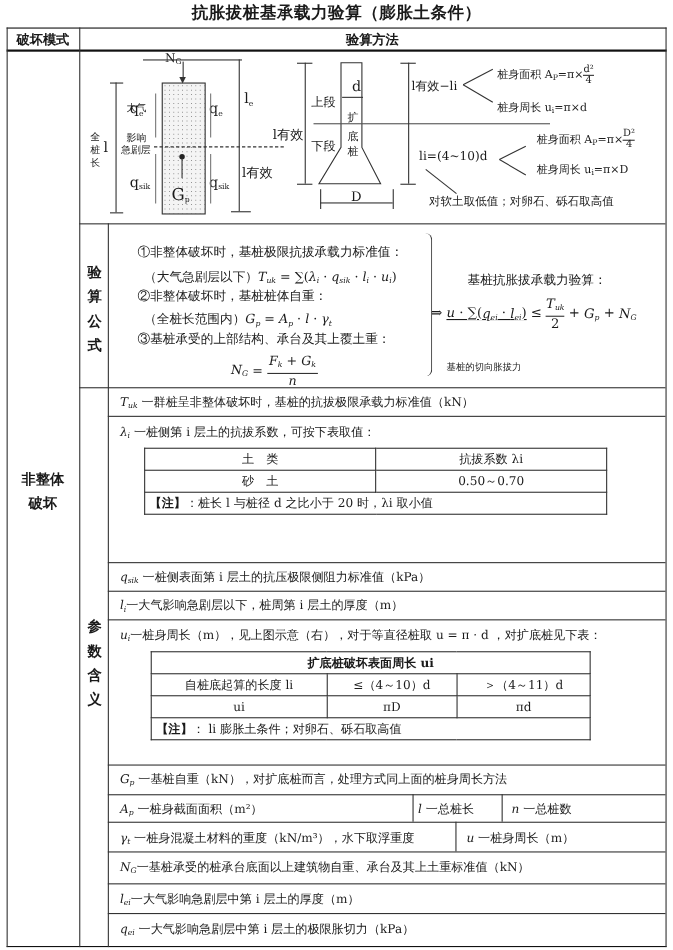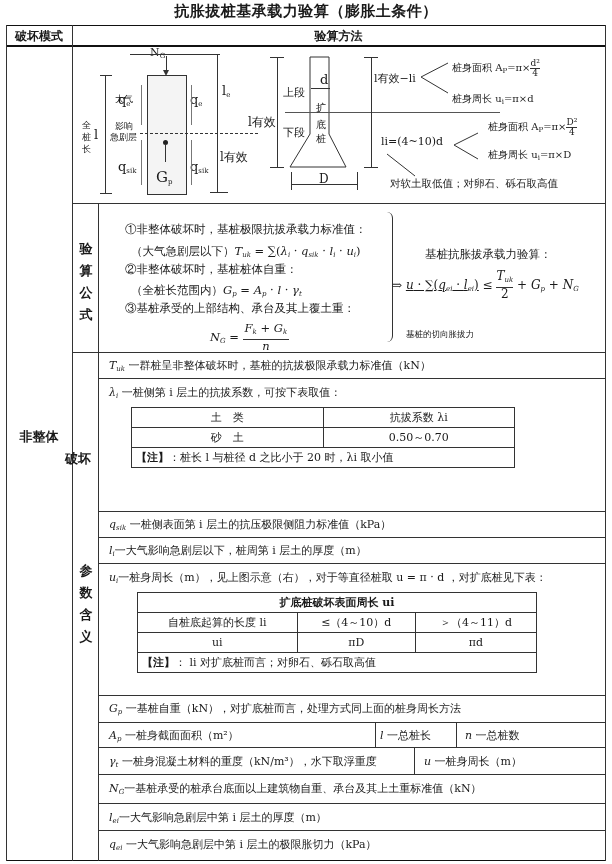--- a/index.html
+++ b/index.html
@@ -30,21 +30,21 @@
 <div class="hline thick" style="left:6px;top:45px;width:600px;height:2px;"></div>
 <div class="hline thick" style="left:6px;top:860px;width:600px;"></div>
 <div class="vline" style="left:6px;top:25px;height:836px;"></div>
 <div class="vline" style="left:605px;top:25px;height:836px;"></div>
 <div class="vline" style="left:72px;top:25px;height:836px;"></div>
 
 <div class="t b ctr" style="left:6px;top:29px;width:66px;font-size:12px;">破坏模式</div>
 <div class="t b ctr" style="left:72px;top:29px;width:533px;font-size:12px;">验算方法</div>
 
 <div class="t b ctr" style="left:6px;top:430px;width:66px;font-size:13px;">非整体</div>
-<div class="t b ctr" style="left:6px;top:452px;width:66px;font-size:13px;margin-left:39px;">破坏</div>
+<div class="t b ctr" style="left:6px;top:452px;width:66px;font-size:13px;">破坏</div>
 
 <div>
 
   <div class="t small" style="left:82px;top:118px;">全</div>
   <div class="t small" style="left:82px;top:130px;">桩</div>
   <div class="t small" style="left:82px;top:142px;">长</div>
   <div class="t ital" style="left:94px;top:128px;font-size:13px;">l</div>
 
   <div class="vline" style="left:105px;top:75px;height:118px;"></div>
   <div class="hline" style="left:100px;top:75px;width:12px;"></div>
@@ -153,21 +153,21 @@
 
 <div class="vtext" style="left:78px;top:560px;">参</div>
 <div class="vtext" style="left:78px;top:582px;">数</div>
 <div class="vtext" style="left:78px;top:604px;">含</div>
 <div class="vtext" style="left:78px;top:626px;">义</div>
 
 <div class="t" style="left:109px;top:359px;"><i>T<span class="sub">uk</span></i> <span>一群桩呈非整体破坏时，基桩的抗拔极限承载力标准值（kN）</span></div>
 <div class="hline" style="left:98px;top:378px;width:507px;"></div>
 
 <div class="t" style="left:109px;top:386px;"><i>λ<span class="sub">i</span></i> <span>一桩侧第 i 层土的抗拔系数，可按下表取值：</span></div>
-<table class="sub-t" style="left:131px;top:407px;width:384px;">
+<table class="sub-t" style="left:131px;top:407px;width:421px;">
   <tbody>
       <tr>
         <td style="width:50%">土　类</td>
         <td>抗拔系数 λi</td>
       </tr>
   <tr>
         <td>砂　土</td>
         <td>0.50～0.70</td>
       </tr>
   <tr>
@@ -193,21 +193,21 @@
         <td style="width:40%">自桩底起算的长度 li</td>
         <td>≤（4～10）d</td>
         <td>＞（4～11）d</td>
       </tr>
   <tr>
         <td class="ital">ui</td>
         <td class="ital">πD</td>
         <td class="ital">πd</td>
       </tr>
   <tr>
-        <td colspan="3" style="text-align:left;"><b>【注】</b><span>： li 对扩底桩而言；对卵石、砾石取高值</span></td>
+        <td colspan="3" style="text-align:left;"><b>【注】</b><span>： li 膨胀土条件；对卵石、砾石取高值</span></td>
       </tr>
 </tbody>
   </table>
 <div class="hline" style="left:98px;top:695px;width:507px;"></div>
 
 <div class="t" style="left:109px;top:702px;"><i>G<span class="sub">p</span></i> <span>一基桩自重（kN），对扩底桩而言，处理方式同上面的桩身周长方法</span></div>
 <div class="hline" style="left:98px;top:722px;width:507px;"></div>
 
 <div class="t" style="left:109px;top:729px;"><i>A<span class="sub">p</span></i> <span>一桩身截面面积（m²）</span></div>
 <div class="vline" style="left:375px;top:722px;height:25px;"></div>

